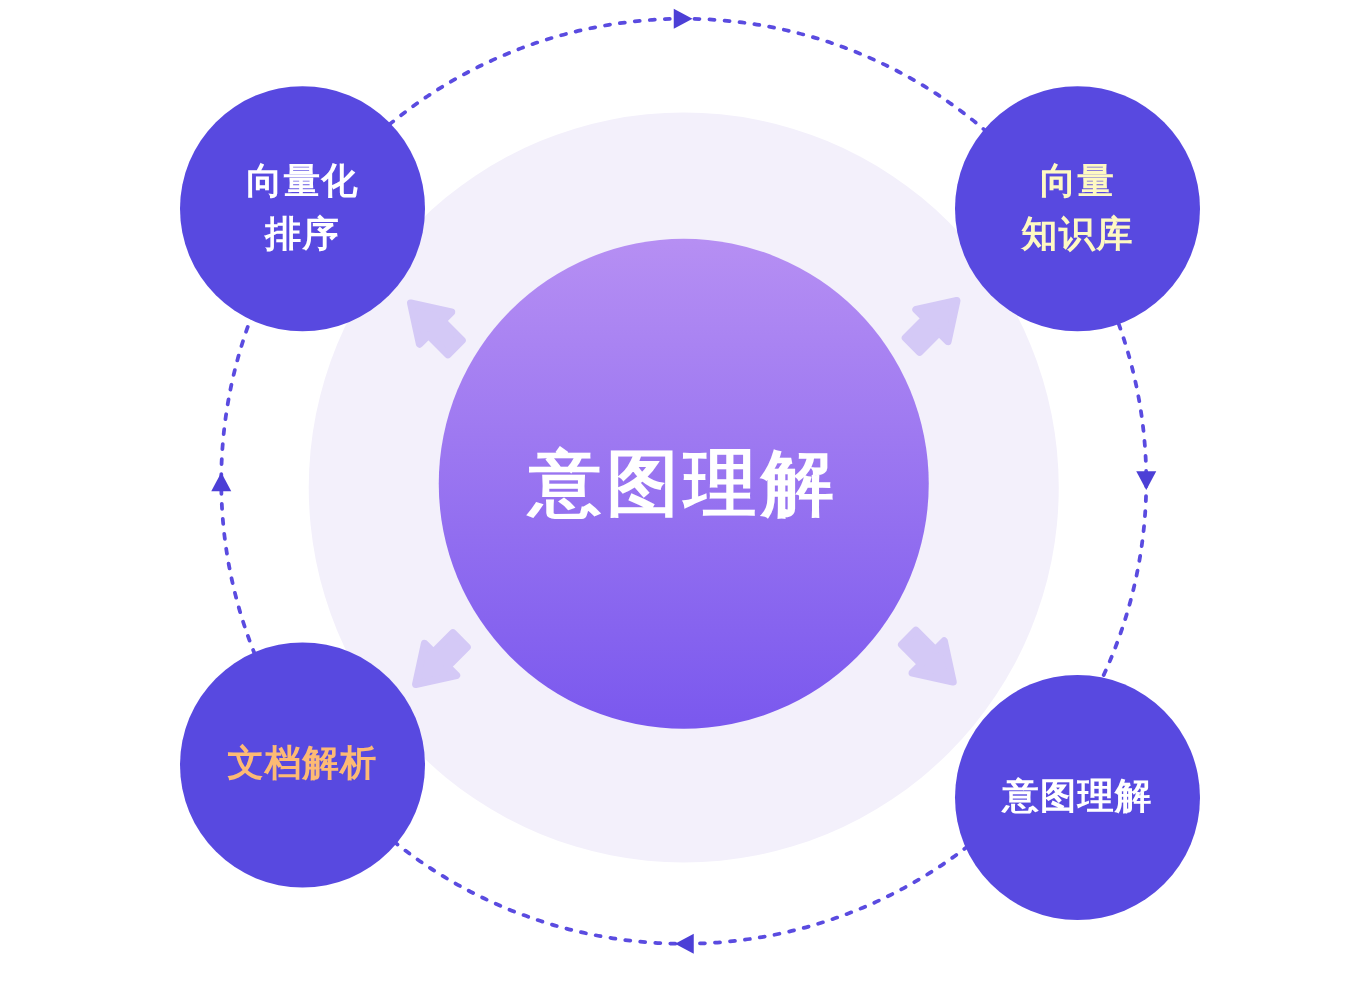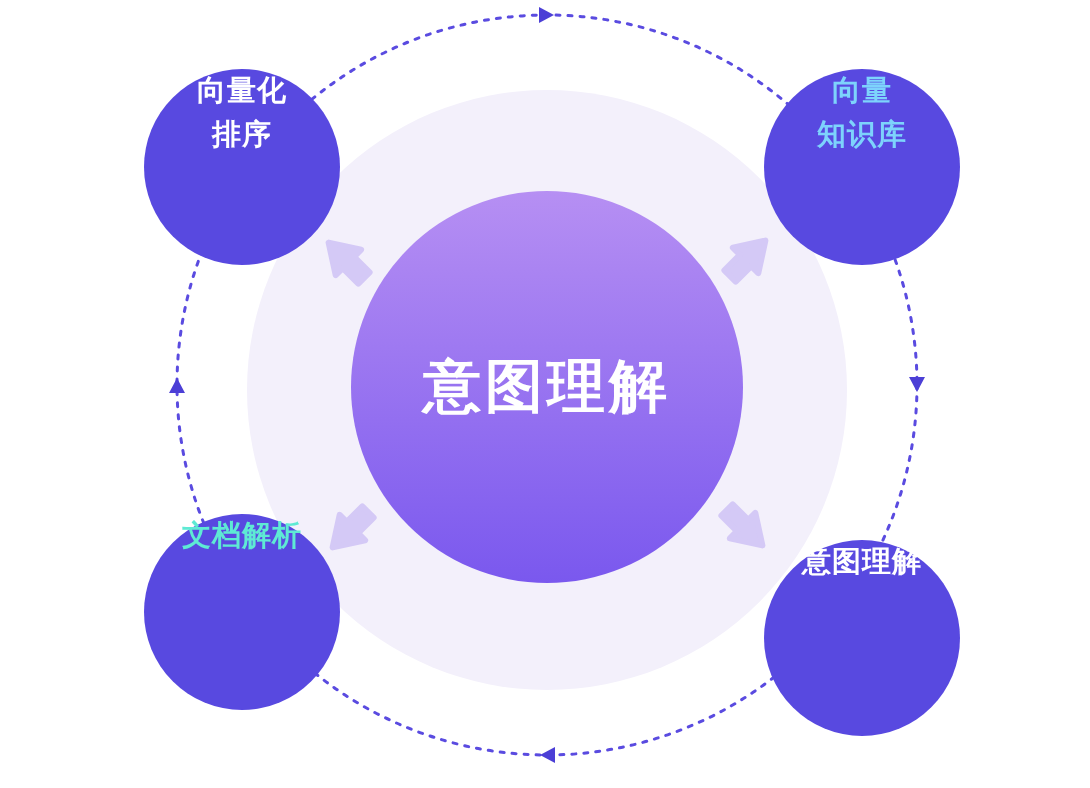--- a/index.html
+++ b/index.html
@@ -48,21 +48,21 @@
     font-weight: 700;
     letter-spacing: 4px;
     text-align: center;
   }
   .node {
     position: absolute;
     width: 196px;
     height: 196px;
     border-radius: 50%;
     display: flex;
-    align-items: flex-start;
+    align-items: center;
     justify-content: center;
     text-align: center;
   }
   .node-label {
     font-size: 29px;
     font-weight: 600;
     line-height: 1.5;
     white-space: pre-line;
     letter-spacing: 1px;
   }
@@ -95,26 +95,26 @@
 
   <div class="center-circle" style="--g1: #b68ff3; --g2: #7a58ee; color: rgb(255, 255, 255);">
     <span class="center-label">意图理解</span>
   </div>
 
   <div class="node node-tl" style="background: rgb(88, 73, 224); color: rgb(255, 255, 255);">
     <span class="node-label">向量化
 排序</span>
   </div>
 
-  <div class="node node-tr" style="background: rgb(88, 73, 224); color: #7dd3fc;">
+  <div class="node node-tr" style="background: rgb(88, 73, 224); color: #fef9c3;">
     <span class="node-label">向量
 知识库</span>
   </div>
 
-  <div class="node node-bl" style="background: rgb(88, 73, 224); color: #5eead4;">
+  <div class="node node-bl" style="background: rgb(88, 73, 224); color: #fdba74;">
     <span class="node-label">文档解析</span>
   </div>
 
   <div class="node node-br" style="background: rgb(88, 73, 224); color: rgb(255, 255, 255);">
     <span class="node-label">意图理解</span>
   </div>
 
 </div>
 
 </body></html>

